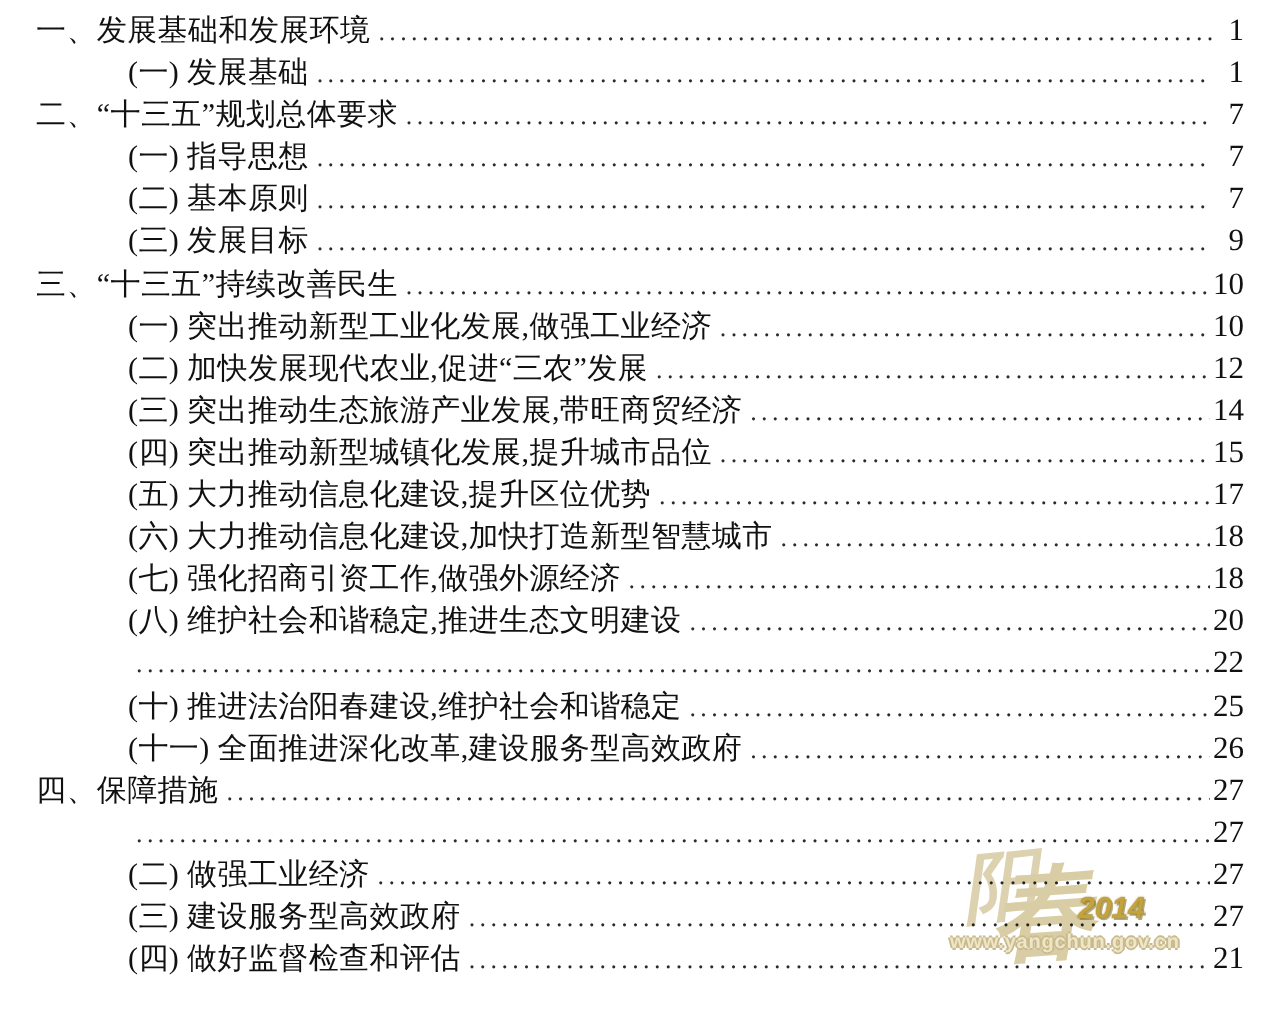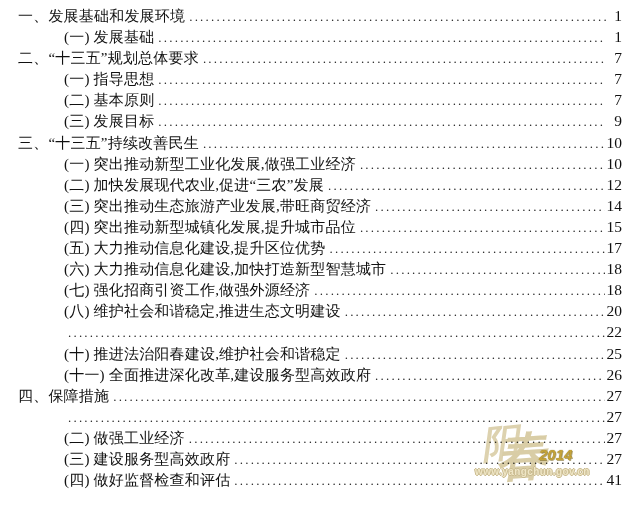--- a/index.html
+++ b/index.html
@@ -196,21 +196,21 @@
       <span class="toc-page">27</span>
     </div>
       <div class="toc-row level2">
       <span class="toc-label">(三) 建设服务型高效政府</span>
       <span class="toc-leader"></span>
       <span class="toc-page">27</span>
     </div>
       <div class="toc-row level2">
       <span class="toc-label">(四) 做好监督检查和评估</span>
       <span class="toc-leader"></span>
-      <span class="toc-page">41</span>
+      <span class="toc-page">21</span>
     </div>
     </div>
 
   <div class="watermark">
     <span class="wm-glyph-a">阳</span>
     <span class="wm-glyph-b">春</span>
     <span class="wm-year">2014</span>
     <span class="wm-url">www.yangchun.gov.cn</span>
   </div>
 

